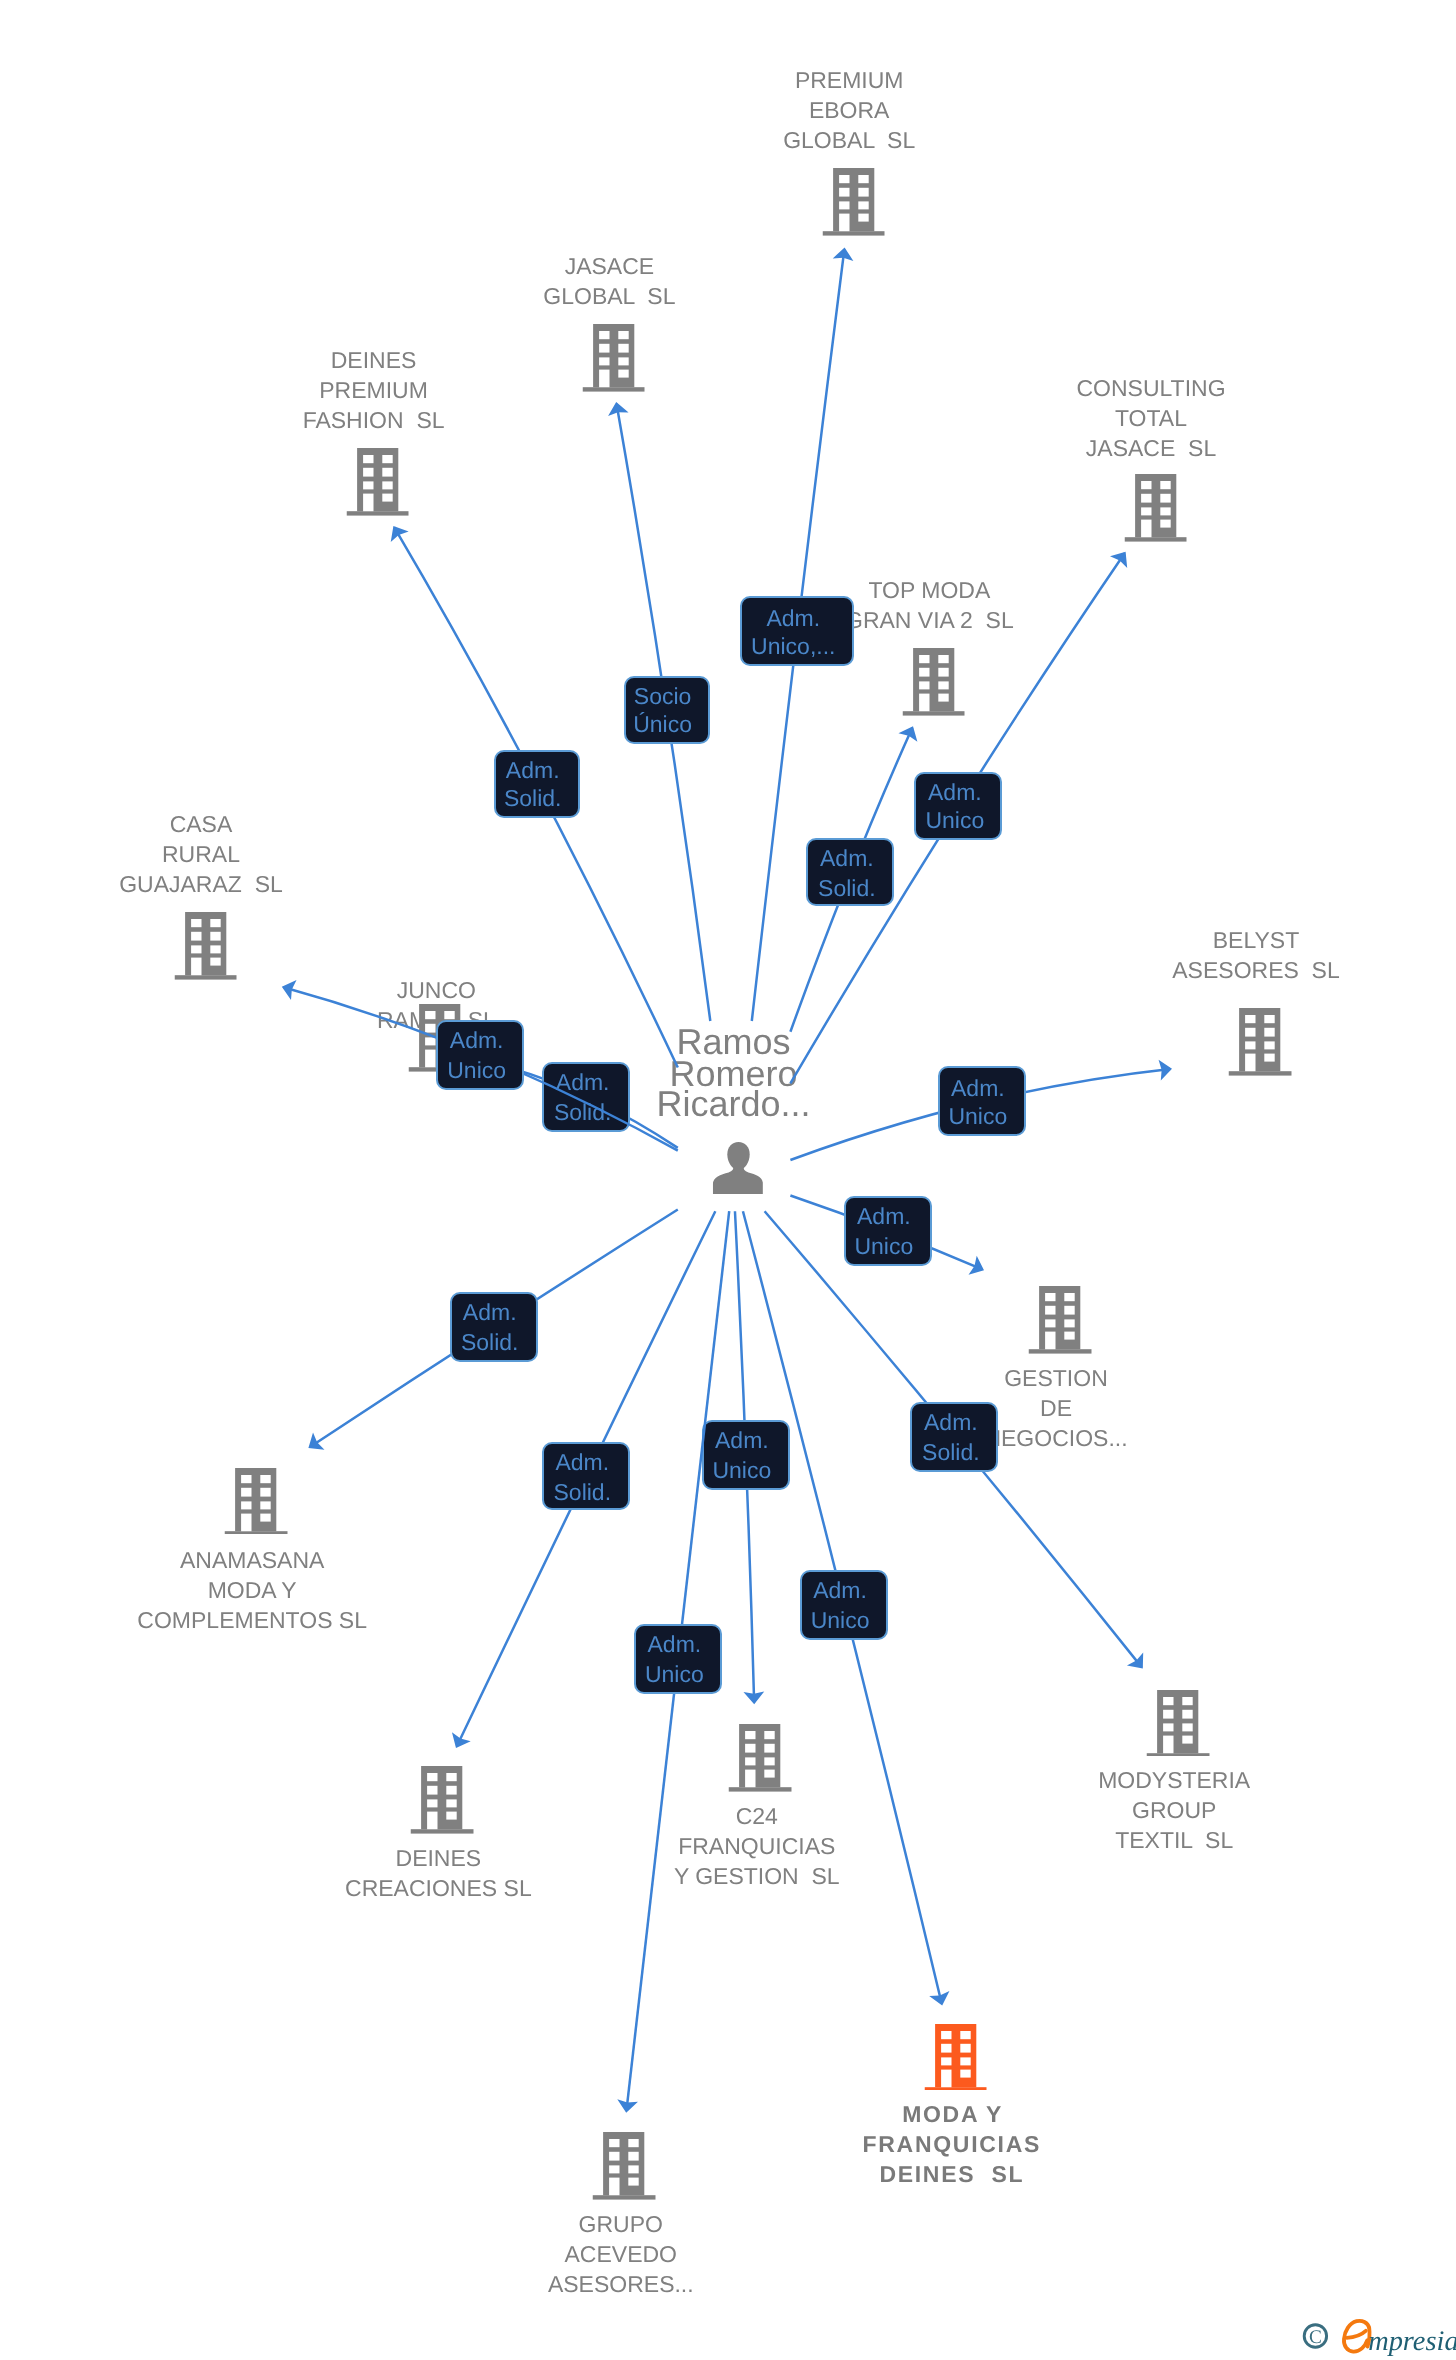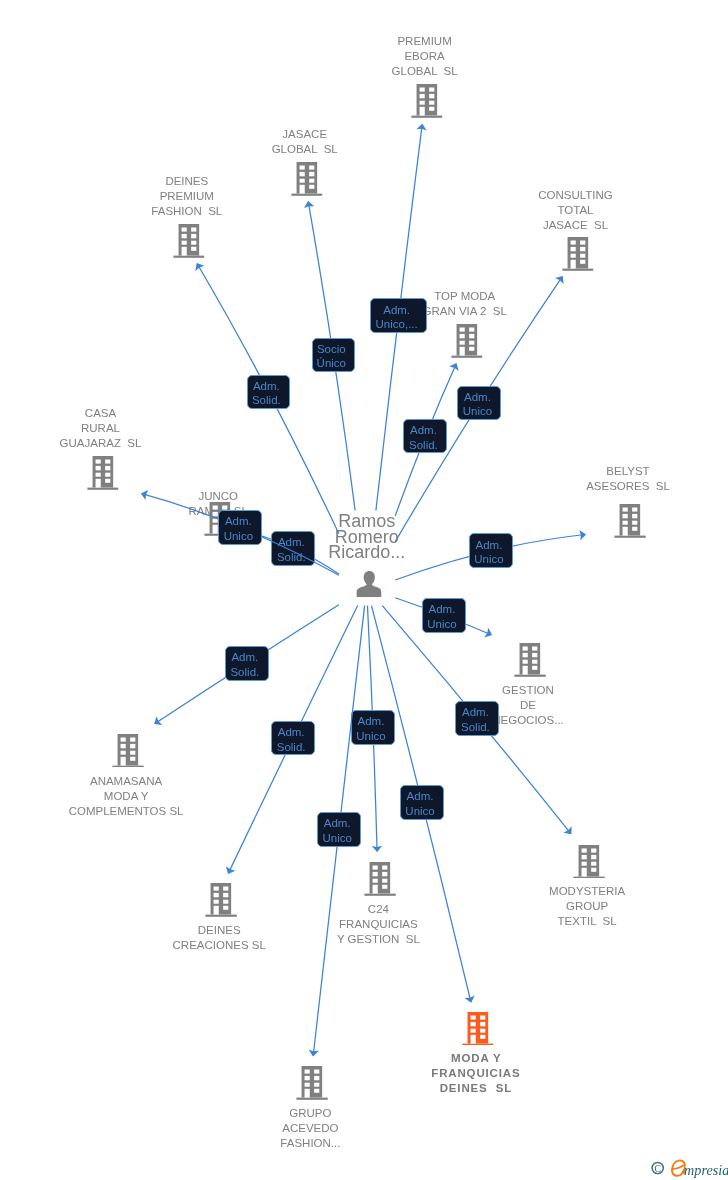--- a/index.html
+++ b/index.html
@@ -236,21 +236,21 @@
           <rect x="17.9" y="9.9" width="5.2" height="4.4" fill="#fff"></rect>
           <rect x="8.3" y="16.7" width="5.2" height="4.0" fill="#fff"></rect>
           <rect x="17.9" y="16.7" width="5.2" height="4.0" fill="#fff"></rect>
           <rect x="8.3" y="22.8" width="5.2" height="8.8" fill="#fff"></rect>
           <rect x="17.9" y="22.8" width="5.2" height="4.0" fill="#fff"></rect>
         </svg>
       </div>
       <div class="node" style="left: 312.4px; top: 0px; width: 0px; height: 0px;">
         <div class="nm" style="top:1105.9px;margin-left:-2px">GRUPO
 ACEVEDO
-FASHION...</div>
+ASESORES...</div>
         <svg class="ico" style="top:1066px" width="31.5" height="33.8" viewBox="0 0 31.5 33.8">
           <path fill="#808080" d="M5.3 0 H25.9 V31.6 H5.3 Z"></path>
           <rect x="0" y="31.6" width="31.5" height="2.2" fill="#808080"></rect>
           <rect x="8.3" y="3.5" width="5.2" height="4.1" fill="#fff"></rect>
           <rect x="17.9" y="3.5" width="5.2" height="4.1" fill="#fff"></rect>
           <rect x="8.3" y="9.9" width="5.2" height="4.4" fill="#fff"></rect>
           <rect x="17.9" y="9.9" width="5.2" height="4.4" fill="#fff"></rect>
           <rect x="8.3" y="16.7" width="5.2" height="4.0" fill="#fff"></rect>
           <rect x="17.9" y="16.7" width="5.2" height="4.0" fill="#fff"></rect>
           <rect x="8.3" y="22.8" width="5.2" height="8.8" fill="#fff"></rect>

